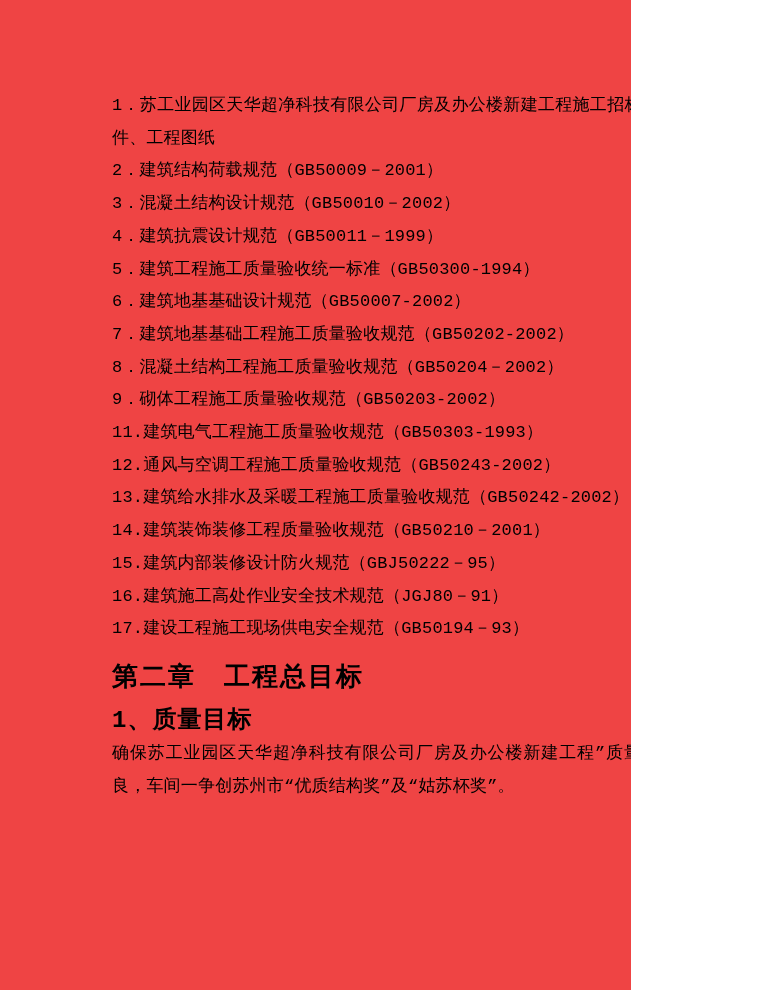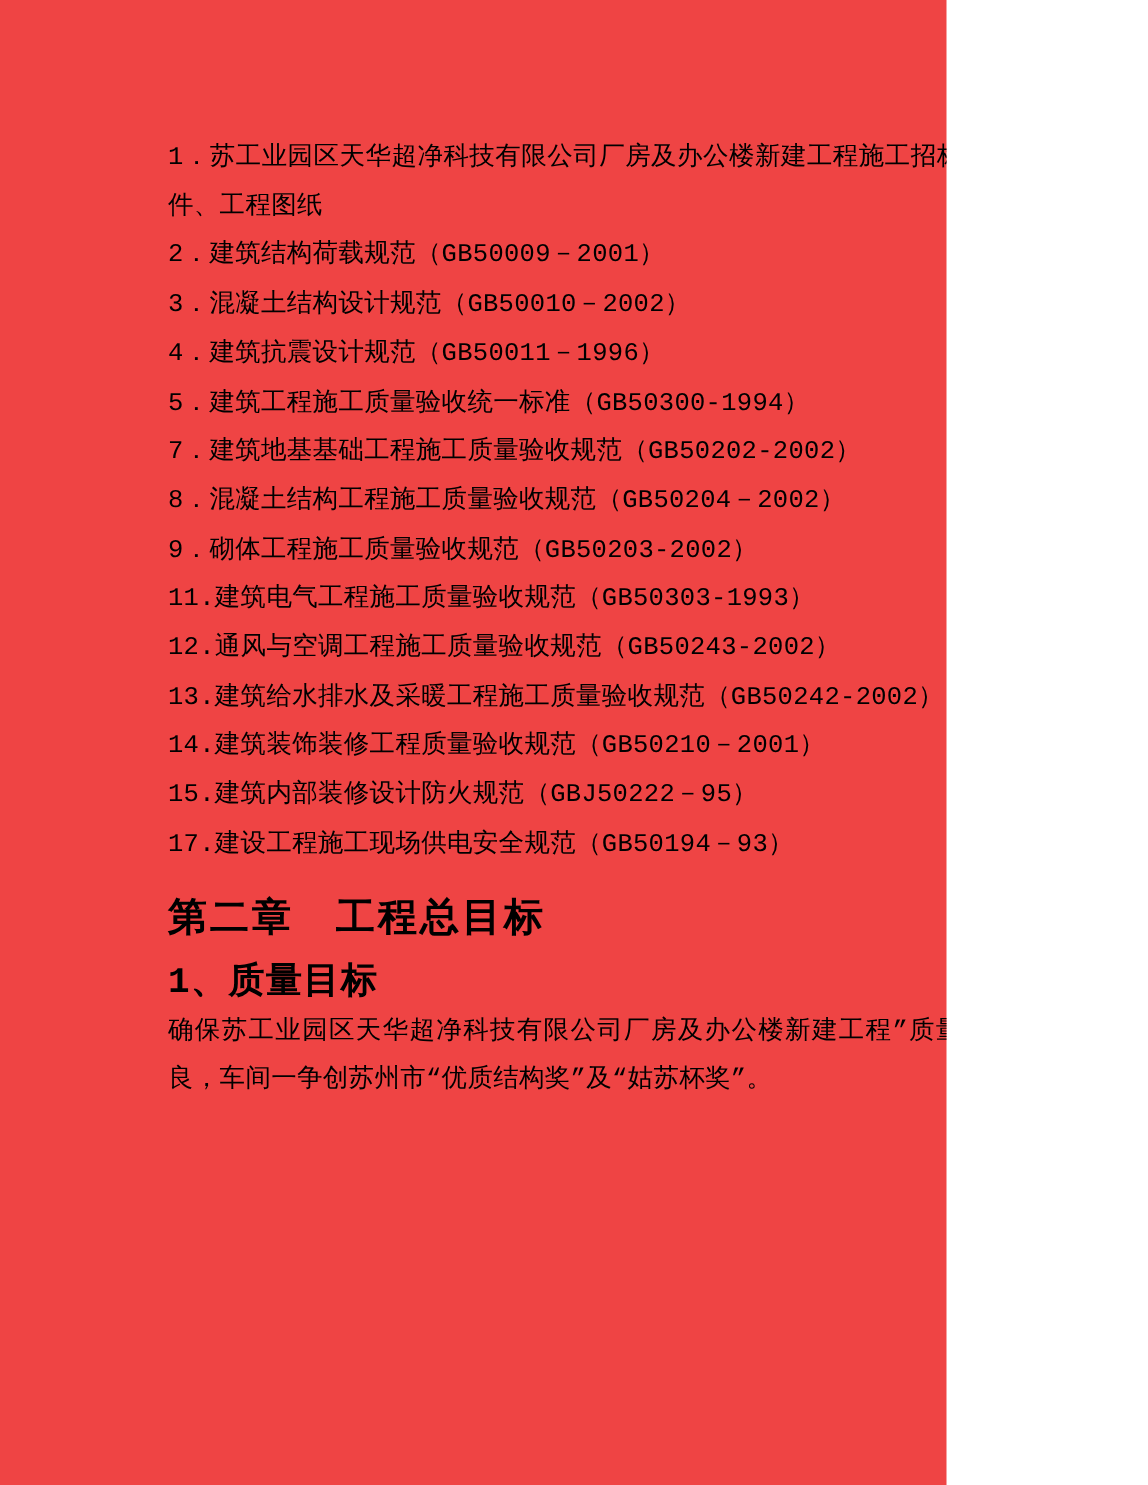--- a/index.html
+++ b/index.html
@@ -49,29 +49,31 @@
   }
 </style>
 </head>
 <body>
 
 <div class="page">
   <div class="content">
     <p class="doc-line">1．苏工业园区天华超净科技有限公司厂房及办公楼新建工程施工招标文件、工程图纸</p>
     <p class="doc-line">2．建筑结构荷载规范（GB50009－2001）</p>
     <p class="doc-line">3．混凝土结构设计规范（GB50010－2002）</p>
-    <p class="doc-line">4．建筑抗震设计规范（GB50011－1996）</p>
+    <p class="doc-line">4．建筑抗震设计规范（GB50011－1999）</p>
     <p class="doc-line">5．建筑工程施工质量验收统一标准（GB50300-1994）</p>
+    <p class="doc-line">6．建筑地基基础设计规范（GB50007-2002）</p>
     <p class="doc-line">7．建筑地基基础工程施工质量验收规范（GB50202-2002）</p>
     <p class="doc-line">8．混凝土结构工程施工质量验收规范（GB50204－2002）</p>
     <p class="doc-line">9．砌体工程施工质量验收规范（GB50203-2002）</p>
     <p class="doc-line">11.建筑电气工程施工质量验收规范（GB50303-1993）</p>
     <p class="doc-line">12.通风与空调工程施工质量验收规范（GB50243-2002）</p>
     <p class="doc-line">13.建筑给水排水及采暖工程施工质量验收规范（GB50242-2002）</p>
     <p class="doc-line">14.建筑装饰装修工程质量验收规范（GB50210－2001）</p>
     <p class="doc-line">15.建筑内部装修设计防火规范（GBJ50222－95）</p>
+    <p class="doc-line">16.建筑施工高处作业安全技术规范（JGJ80－91）</p>
     <p class="doc-line">17.建设工程施工现场供电安全规范（GB50194－93）</p>
 
     <h1 class="chapter-heading">第二章　工程总目标</h1>
     <h2 class="section-heading">1、质量目标</h2>
     <p class="doc-line body-par">确保苏工业园区天华超净科技有限公司厂房及办公楼新建工程”质量优良，车间一争创苏州市“优质结构奖”及“姑苏杯奖”。</p>
   </div>
 </div>
 
 </body></html>

